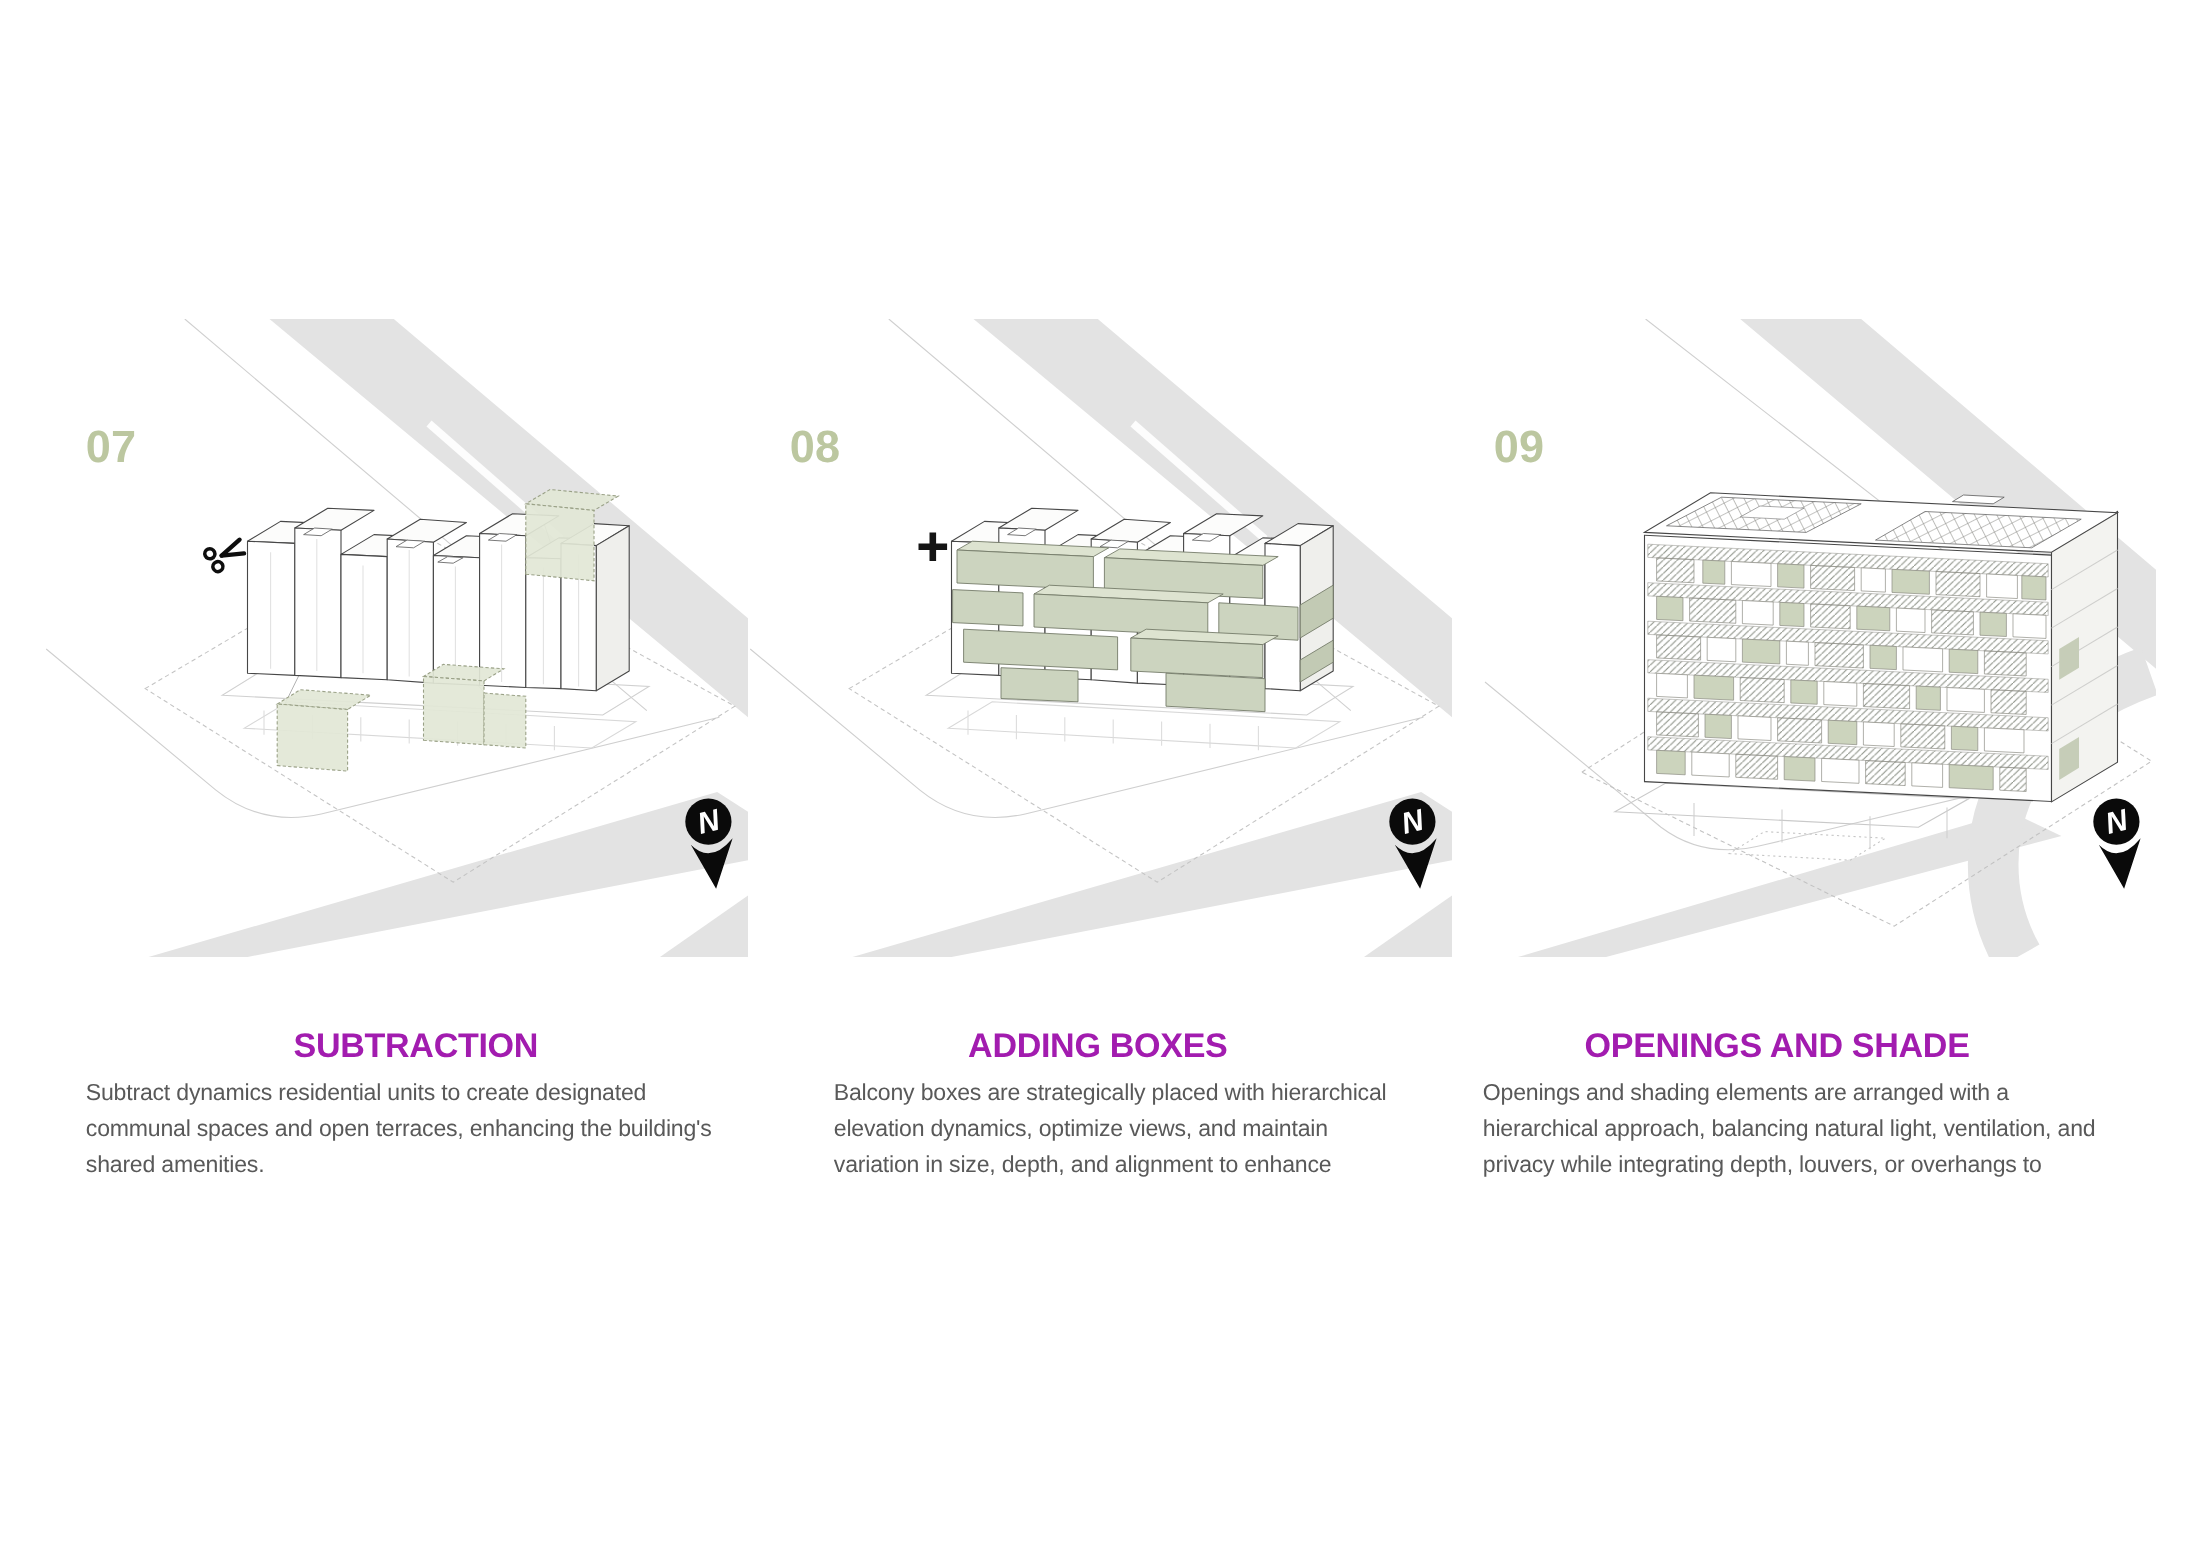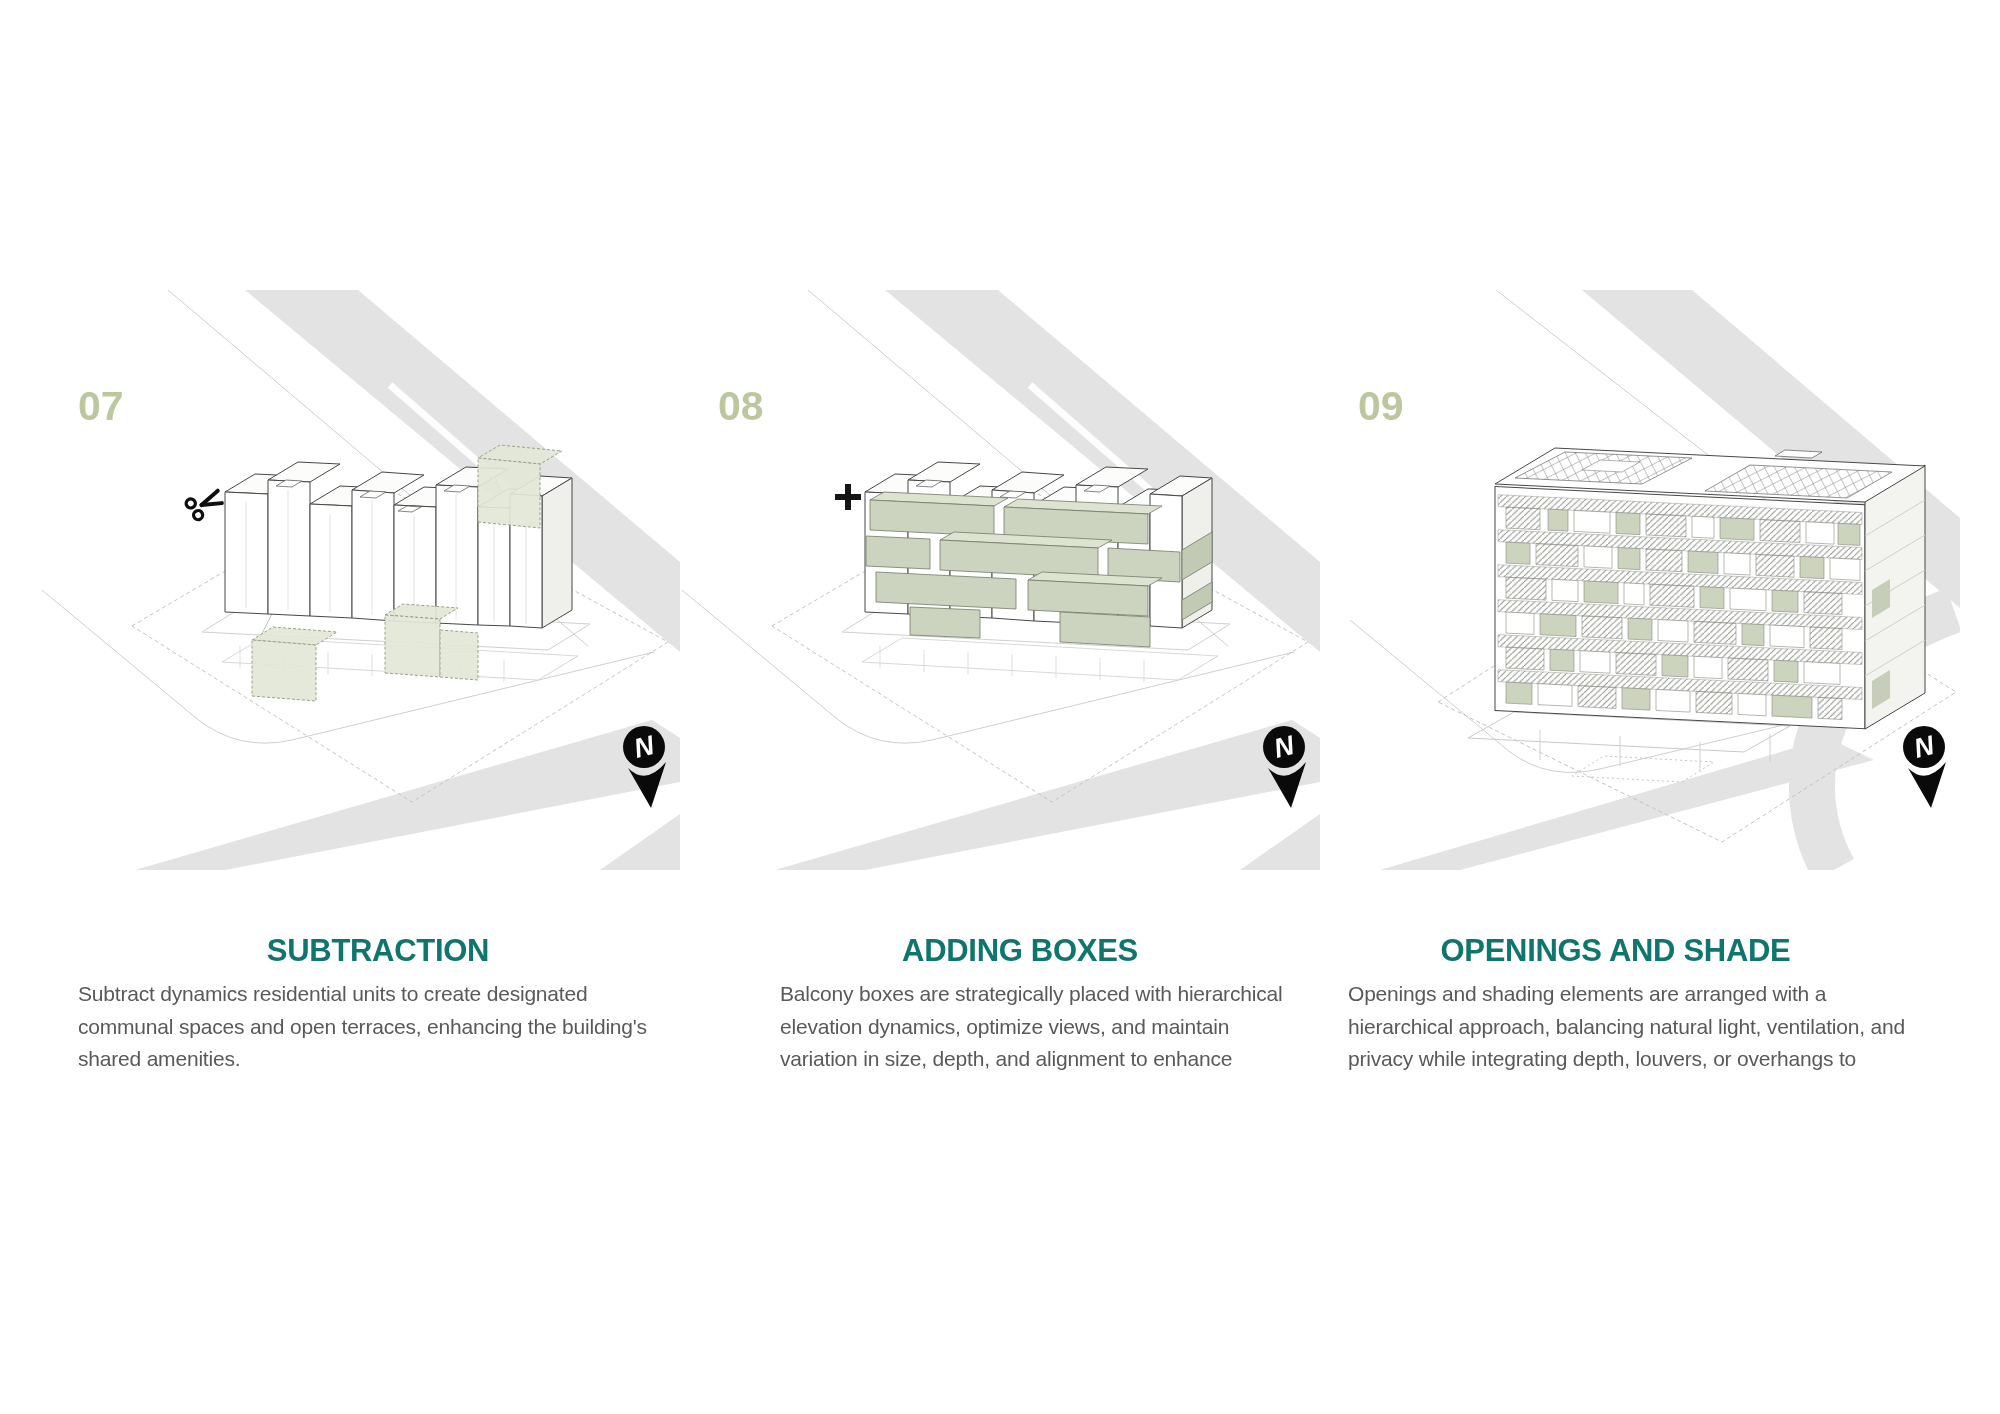--- a/index.html
+++ b/index.html
@@ -4,26 +4,26 @@
 <style>
   html,body{margin:0;padding:0;background:#ffffff;}
   .page{position:relative;width:2000px;height:1414px;background:#ffffff;overflow:hidden;
         font-family:"Liberation Sans","DejaVu Sans",sans-serif;}
   .panel{position:absolute;top:290px;width:640px;height:580px;}
   .figure{position:absolute;left:0;top:0;width:640px;height:580px;}
   .panel-number{position:absolute;left:38px;top:96px;font-size:41px;font-weight:bold;
         color:#bcc7a0;line-height:1;letter-spacing:0px;}
   .north-pin{position:absolute;left:578px;top:434px;width:58px;height:88px;}
   .caption{position:absolute;top:932px;}
-  .caption h2{font-size:31px;font-weight:bold;color:#0f766e;text-align:center;
+  .caption h2{font-size:31px;font-weight:bold;color:#a21caf;text-align:center;
         margin:0 0 8px 0;letter-spacing:-0.3px;line-height:38px;}
   .caption .line{font-size:21px;color:#595959;line-height:32.5px;white-space:nowrap;
         letter-spacing:-0.2px;}
   #cap1{left:78px;width:600px;}
-  #cap2{left:780px;width:480px;}
+  #cap2{left:758px;width:480px;}
   #cap3{left:1348px;width:535px;}
   svg{display:block;}
 </style>
 </head>
 <body>
 
 <div class="page">
 
   <div class="panel" style="left:40px;">
     <svg class="figure" viewBox="0 0 640 580">

